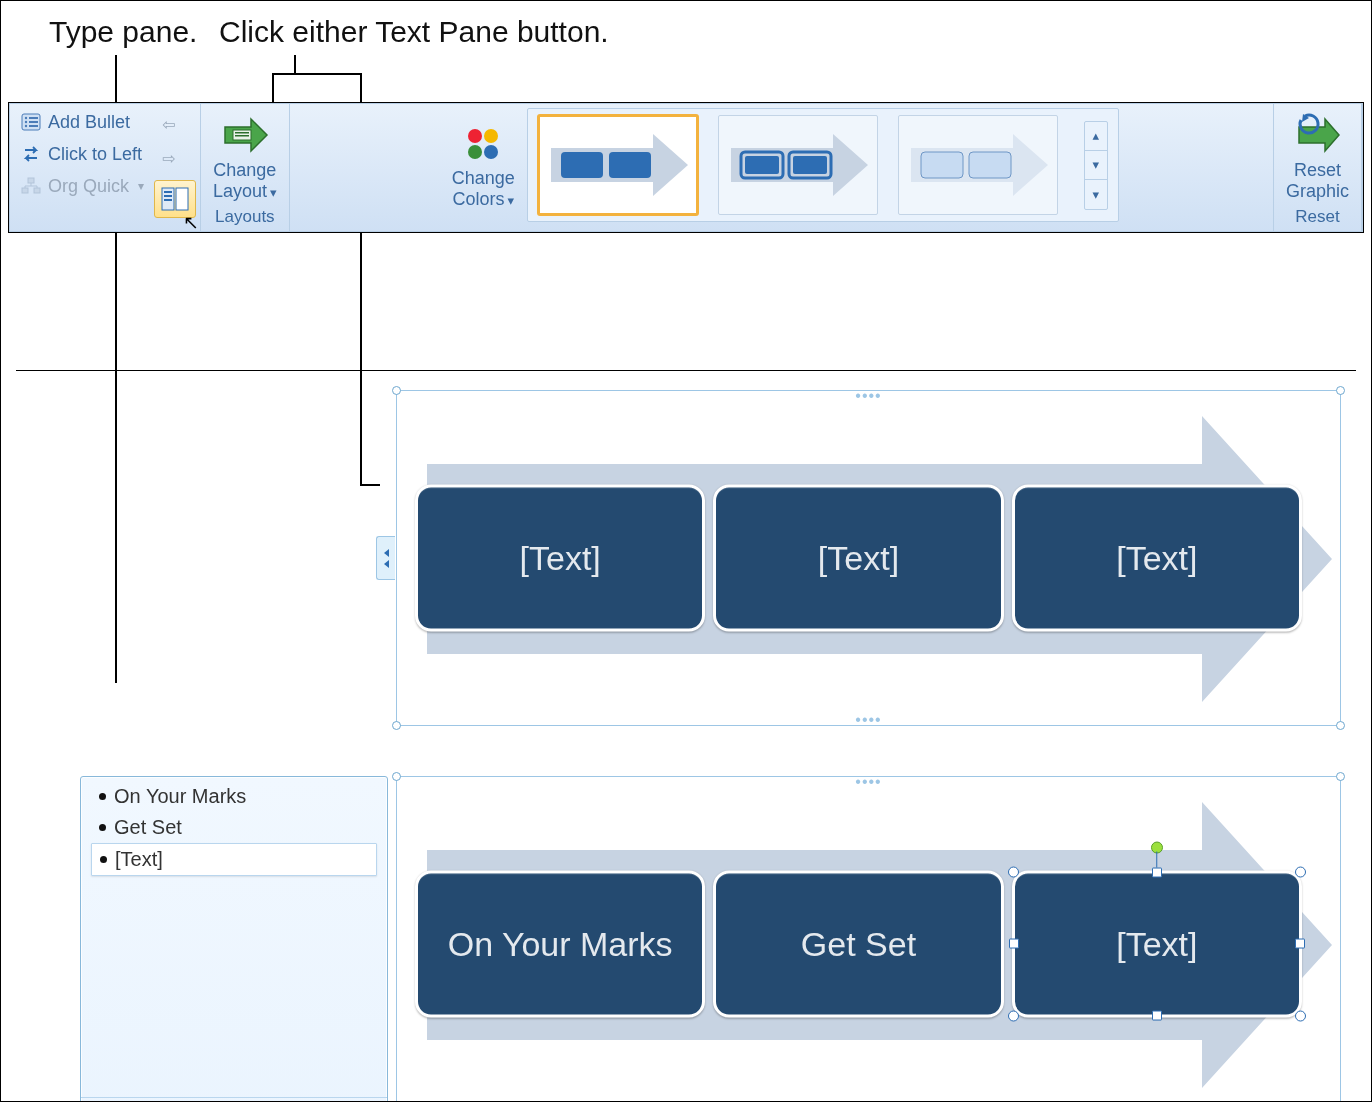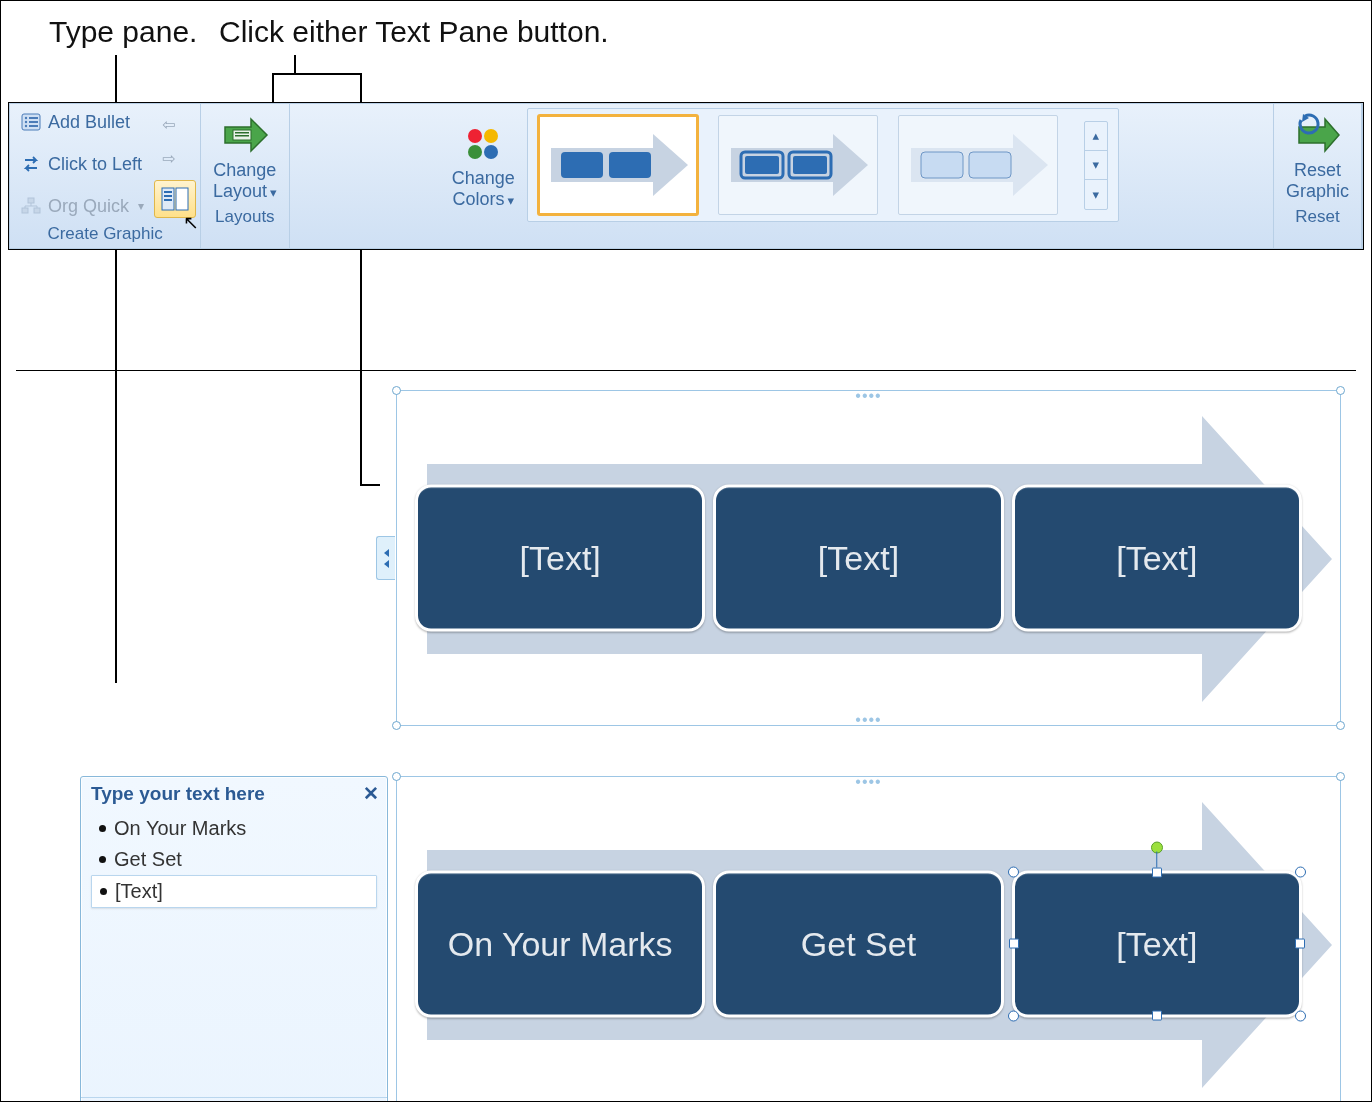--- a/index.html
+++ b/index.html
@@ -9,21 +9,21 @@
 
   
   .ribbon-frame { position: absolute; left: 7px; top: 101px; right: 7px; border: 1px solid #000; }
   .ribbon { display: flex; background: linear-gradient(#e8f1fb, #cfe0f4); border: 1px solid #b8cfe6; }
   .group { display: flex; flex-direction: column; align-items: center; border-right: 1px solid #b8cfe6; padding: 4px 4px 2px 4px; }
   .group-body { display: flex; align-items: flex-start; gap: 4px; }
   .group-label { color: #3b6aa0; font-size: 17px; padding: 4px 0 2px 0; text-align: center; width: 100%; }
   .big-btn { display: flex; flex-direction: column; align-items: center; justify-content: center; padding: 4px 8px 2px 8px; border-radius: 3px; cursor: default; min-width: 72px; }
   .big-label { color: #3b6aa0; font-size: 18px; text-align: center; line-height: 1.15; margin-top: 2px; }
   .big-btn .arrow-dn { color: #3b6aa0; font-size: 13px; margin-left: 3px; }
-  .stack { display: flex; flex-direction: column; gap: 14px; }
+  .stack { display: flex; flex-direction: column; gap: 4px; }
   .sm-btn { display: flex; align-items: center; gap: 6px; padding: 2px 6px; color: #3b6aa0; font-size: 18px; border-radius: 2px; cursor: default; height: 28px; }
   .sm-btn.disabled { color: #9aa9bb; cursor: default; }
   .icon-slot { width: 22px; height: 20px; display: flex; align-items: center; justify-content: center; }
   .tiny-col { display: flex; flex-direction: column; gap: 6px; padding-top: 2px; }
   .tiny-btn { width: 30px; height: 28px; display:flex; align-items:center; justify-content:center; color:#3b6aa0; border-radius:2px;}
   .tiny-btn.disabled{ color:#9aa9bb; }
   .textpane-btn { width: 42px; height: 38px; background: linear-gradient(#fff3cf,#ffe08a); border:1px solid #e0b74a; border-radius:3px; display:flex; align-items:center; justify-content:center; margin-top:2px; position:relative;}
   .cursor-arrow { position:absolute; left:28px; top:30px; font-size:19px; color:#000;}
 
   
@@ -131,21 +131,20 @@
                 <rect x="1" y="2" width="12" height="22" fill="#dfeaf7" stroke="#2d6db3"></rect>
                 <rect x="15" y="2" width="12" height="22" fill="#fff" stroke="#2d6db3"></rect>
                 <rect x="3" y="5" width="8" height="2" fill="#2d6db3"></rect>
                 <rect x="3" y="9" width="8" height="2" fill="#2d6db3"></rect>
                 <rect x="3" y="13" width="8" height="2" fill="#2d6db3"></rect>
               </svg>
           <span class="cursor-arrow">↖</span>
         </div>
       </div>
     </div>
-    <div class="group-label">Create Graphic</div>
   </div>
 
   <div class="group">
     <div class="group-body">
       <div class="big-btn">
         <svg width="48" height="46">
               <polygon points="4,15 30,15 30,7 46,23 30,39 30,31 4,31" fill="#4aa54a" stroke="#2c6f2c" stroke-width="1.5"></polygon>
               <rect x="12" y="18" width="18" height="10" fill="#e8f3e8" stroke="#2c6f2c"></rect>
               <rect x="14" y="20" width="14" height="1.5" fill="#2c6f2c"></rect>
               <rect x="14" y="23" width="14" height="1.5" fill="#2c6f2c"></rect>
@@ -239,24 +238,20 @@
       <div class="pbox">
             <span>[Text]</span>
           </div>
       <div class="pbox">
             <span>[Text]</span>
           </div>
     </div>
   </div>
 
   <div class="textpane" style="left:63px; top:406px; width:308px; height:357px;">
-    <div class="tp-title">
-      <span>Type your text here</span>
-      <span class="tp-close">✕</span>
-    </div>
     <div class="tp-list">
       <div class="tp-item">
             <span class="bullet"></span>
             <span>On Your Marks</span>
           </div>
       <div class="tp-item">
             <span class="bullet"></span>
             <span>Get Set</span>
           </div>
       <div class="tp-item active">

